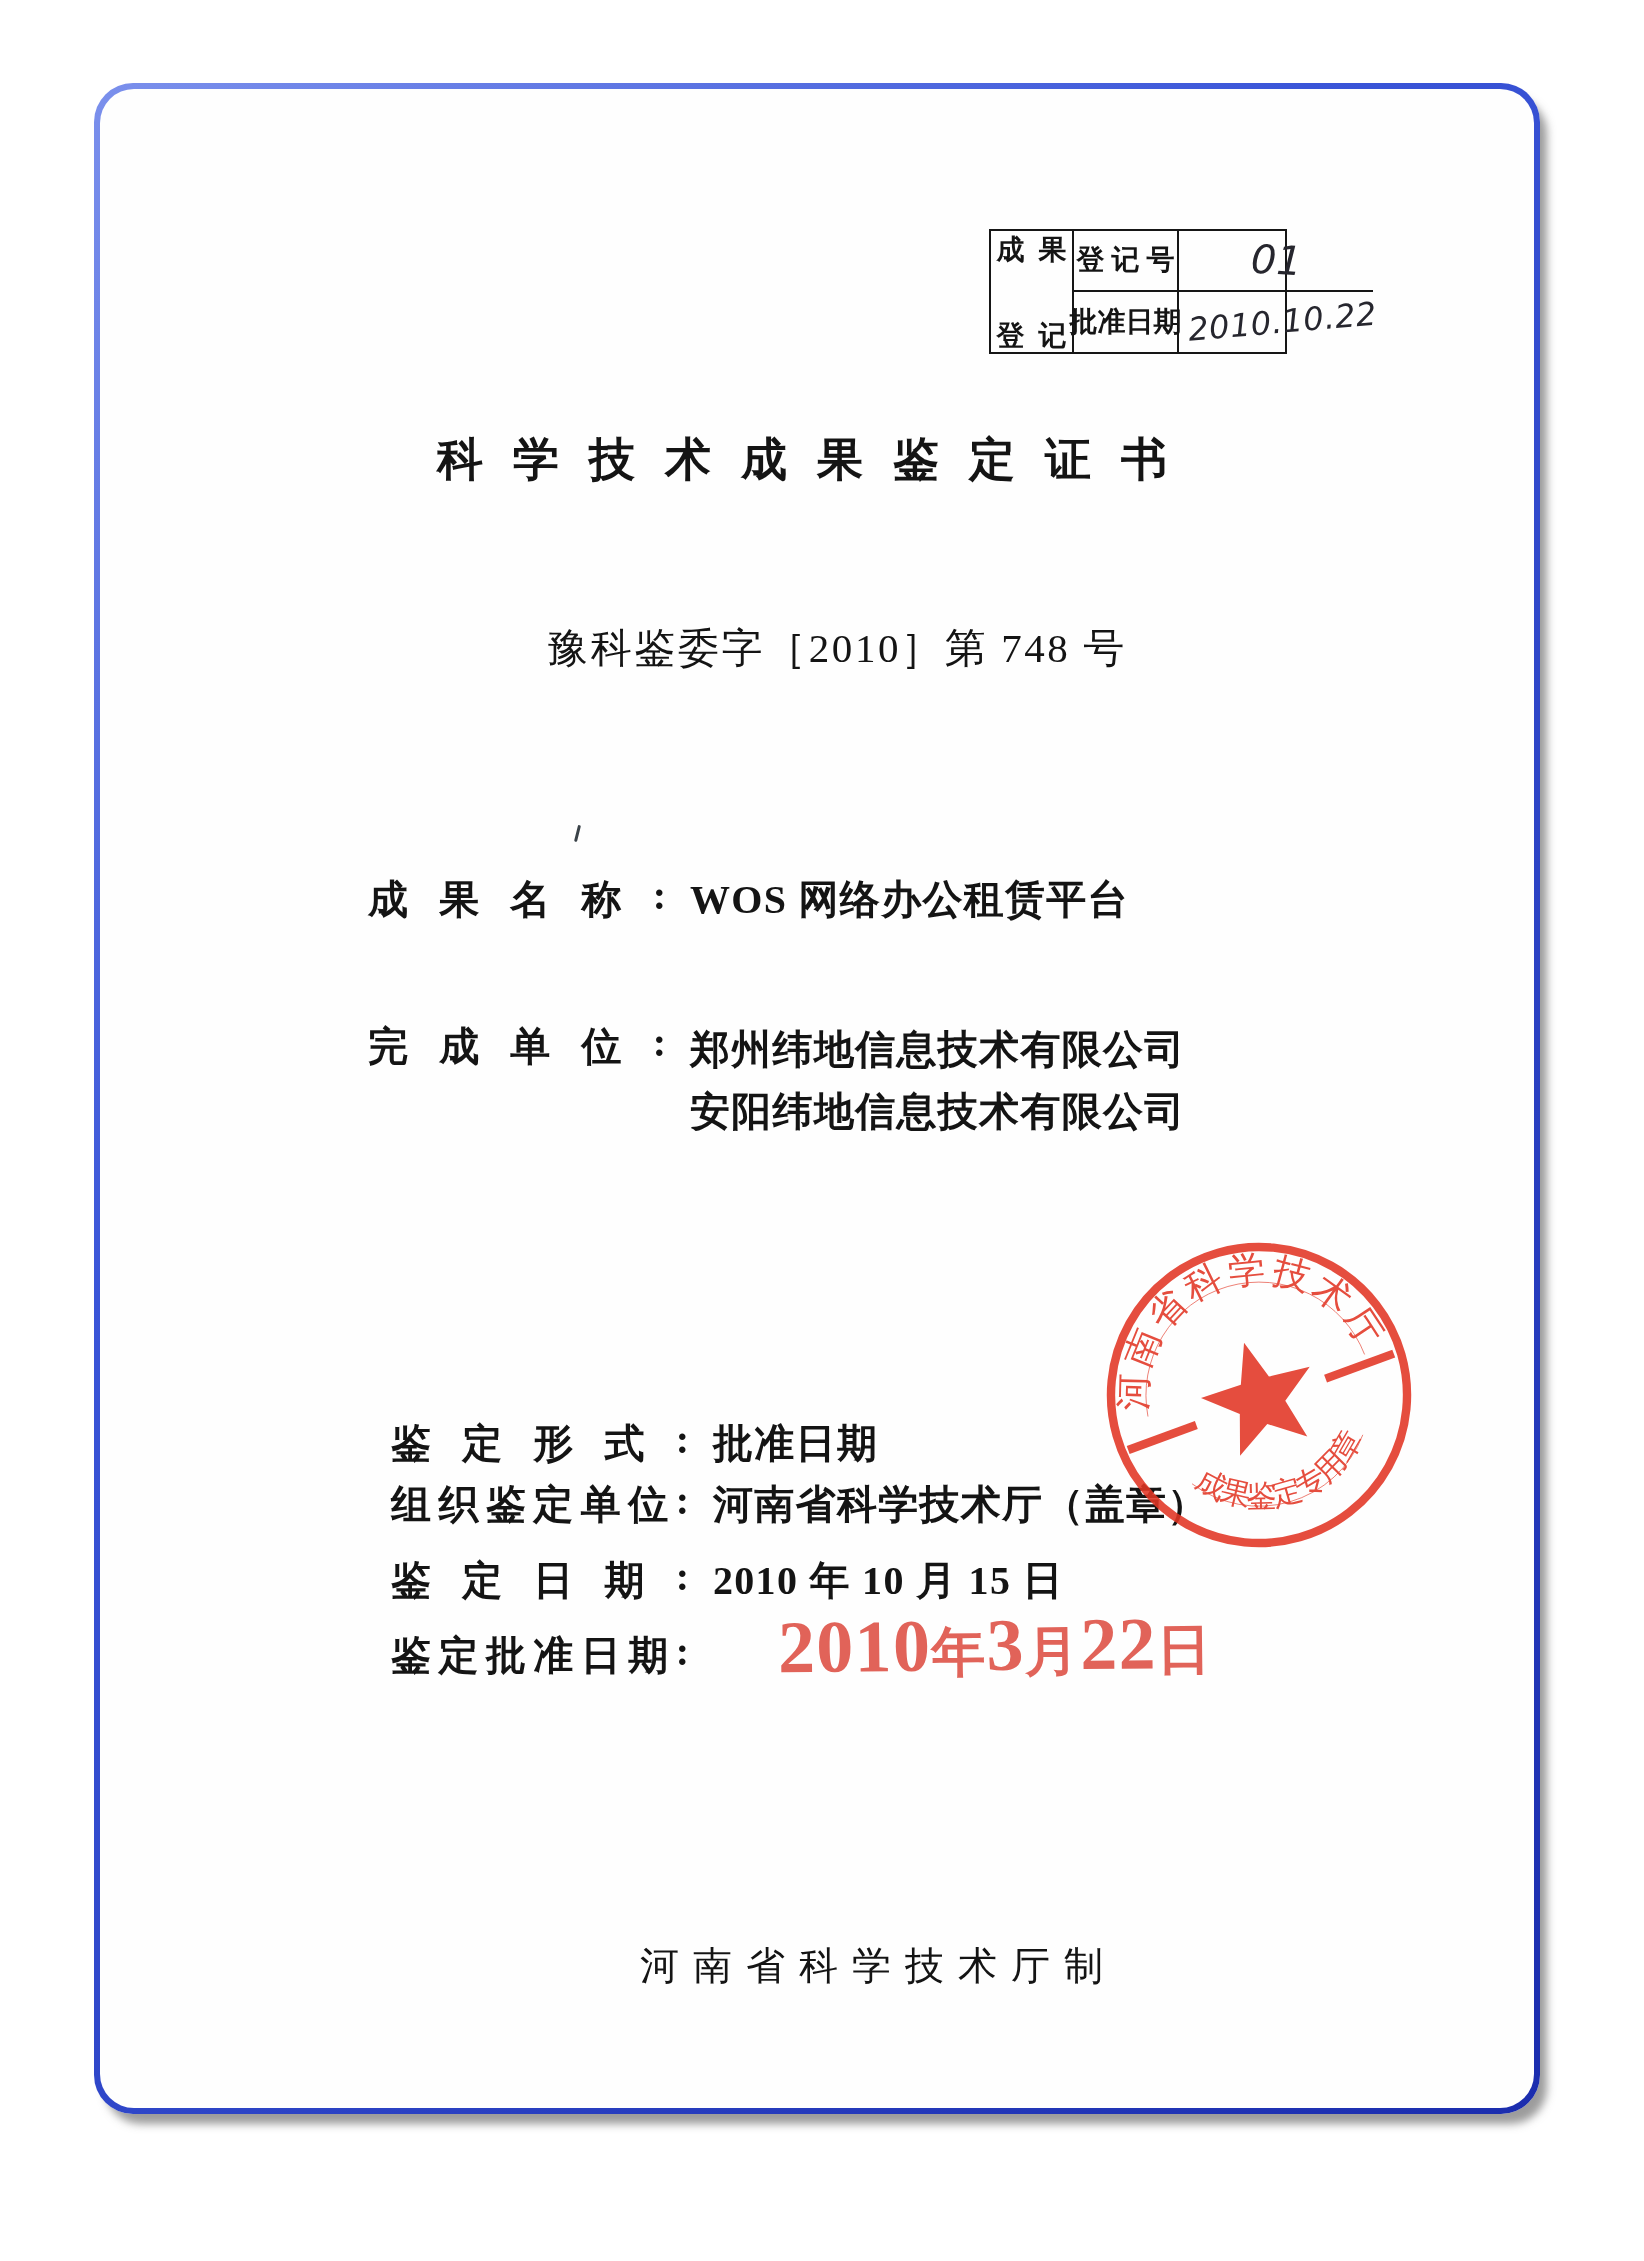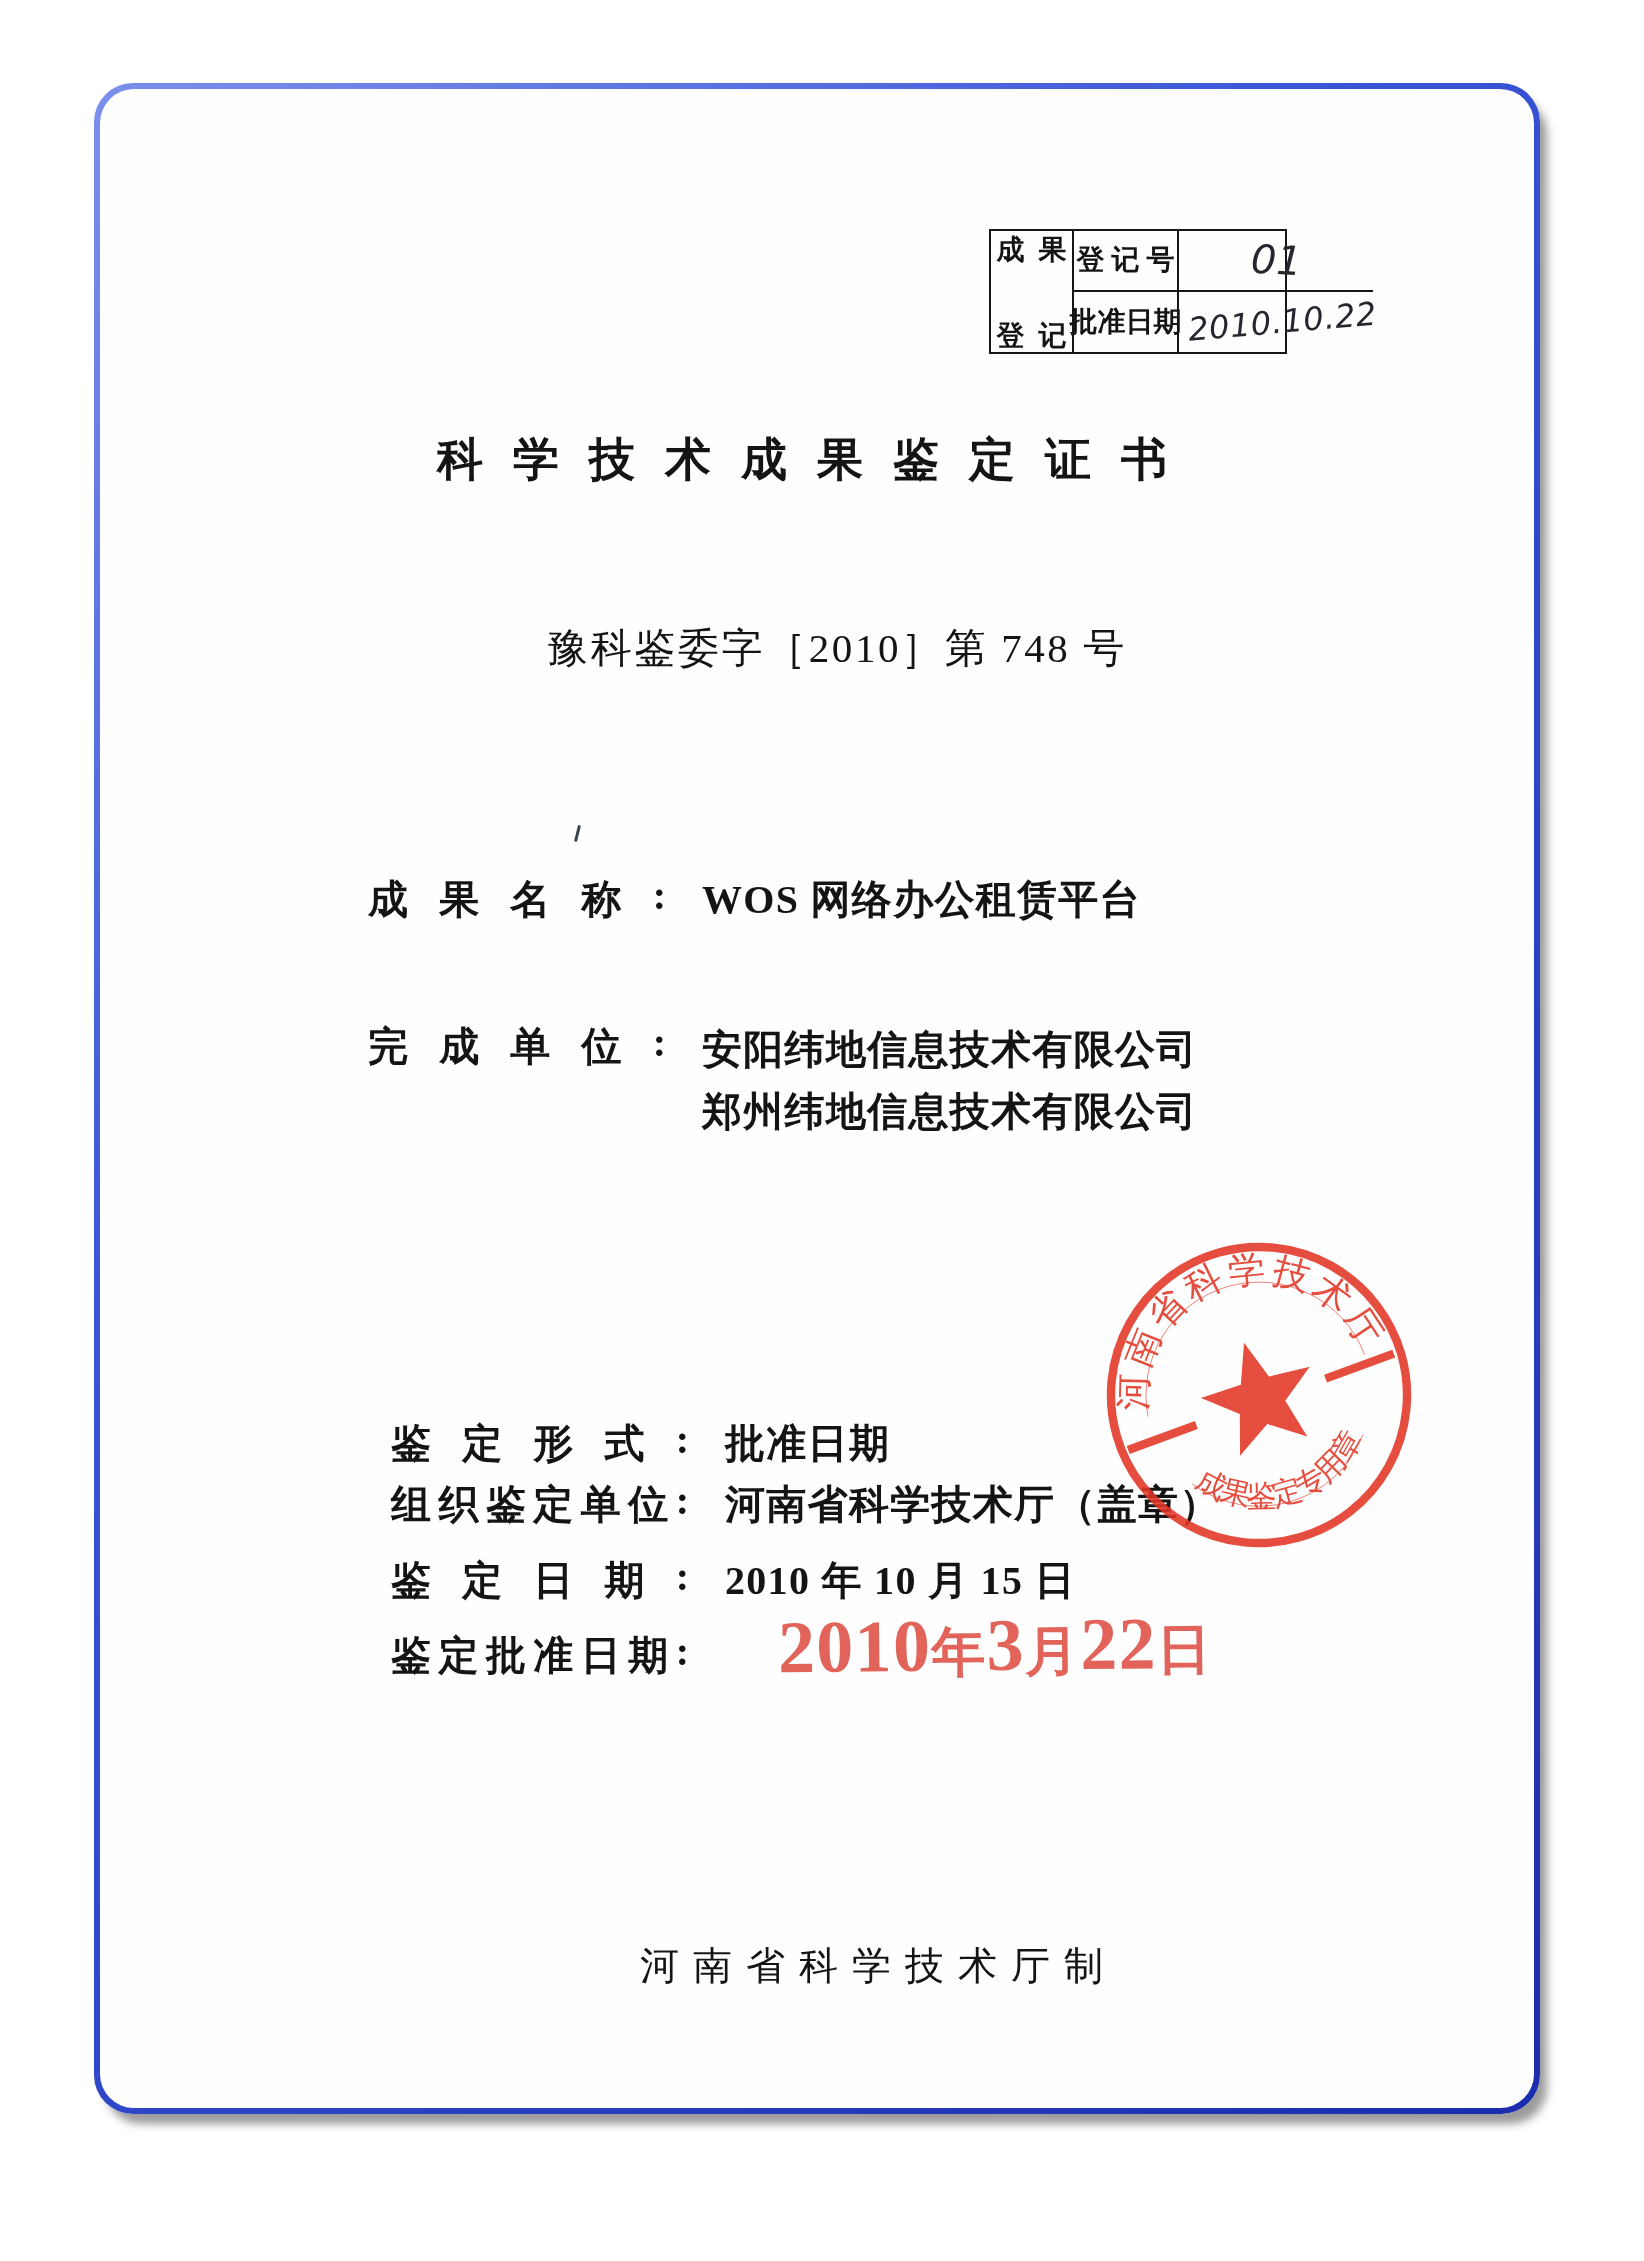--- a/index.html
+++ b/index.html
@@ -56,21 +56,21 @@
     font-size:41px;font-weight:500;letter-spacing:2.6px;padding-left:40px;box-sizing:border-box;
     white-space:nowrap;
   }
 
   
   .frow{position:absolute;display:flex;align-items:flex-start;white-space:nowrap;}
   .frow .f-label{
     width:298px;display:flex;justify-content:space-between;
     font-size:40px;font-weight:700;flex:none;
   }
-  .frow .f-value{margin-left:36px;font-size:40px;font-weight:700;letter-spacing:1.3px;}
+  .frow .f-value{margin-left:24px;font-size:40px;font-weight:700;letter-spacing:1.3px;}
   .upper{left:274px;}
   .lower{left:297px;}
   .r-name{top:789px;}
   .r-unit{top:936px;}
   .r-unit .f-value div{line-height:62px;}
   .r-form{top:1333px;}
   .r-org{top:1394px;}
   .r-date{top:1470px;}
   .r-approve{top:1545px;}
 
@@ -134,22 +134,22 @@
 
     <div class="frow upper r-unit">
       <span class="f-label justify-label">
           <i>完</i>
           <i>成</i>
           <i>单</i>
           <i>位</i>
           <i>:</i>
         </span>
       <span class="f-value">
+        <div>郑州纬地信息技术有限公司</div>
         <div>安阳纬地信息技术有限公司</div>
-        <div>郑州纬地信息技术有限公司</div>
       </span>
     </div>
 
     <div class="frow lower r-form">
       <span class="f-label justify-label">
           <i>鉴</i>
           <i>定</i>
           <i>形</i>
           <i>式</i>
           <i>:</i>

